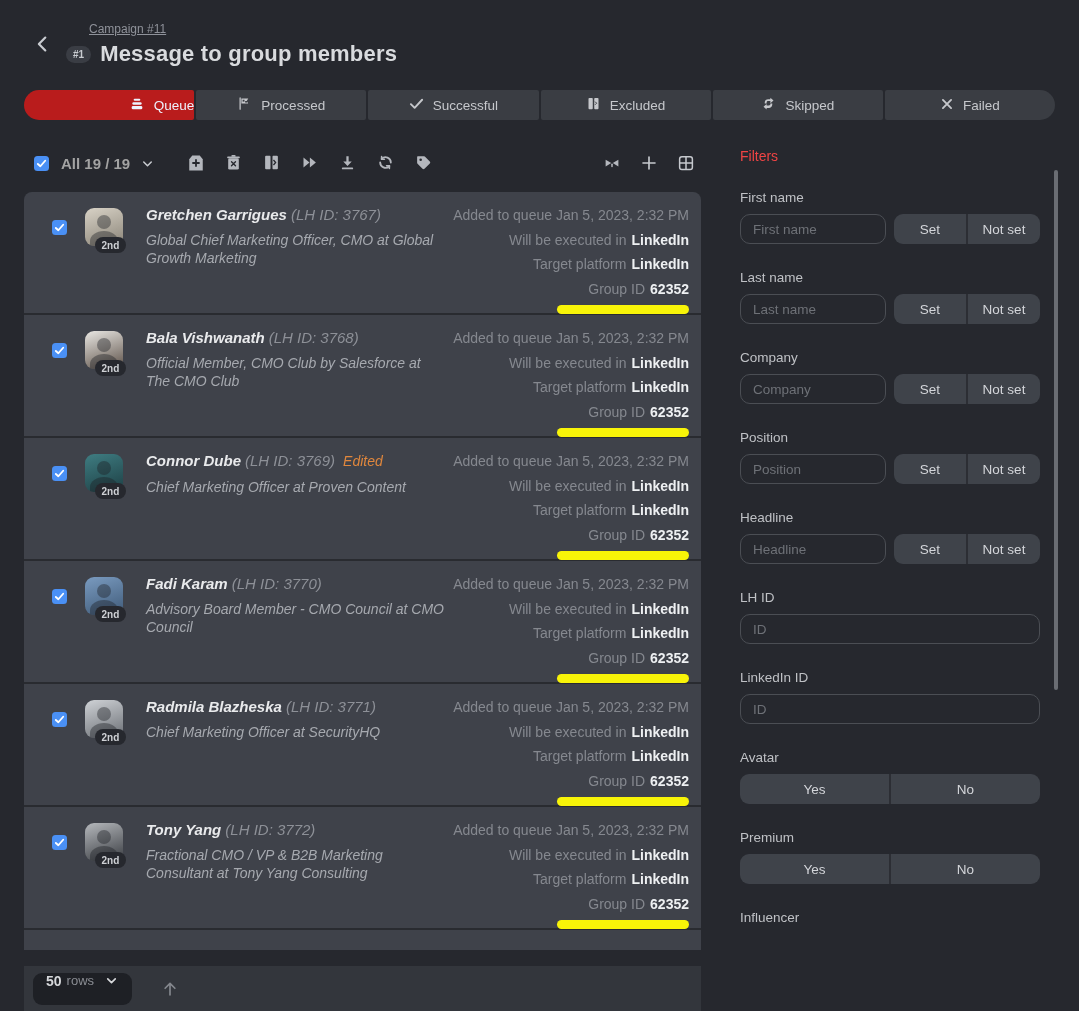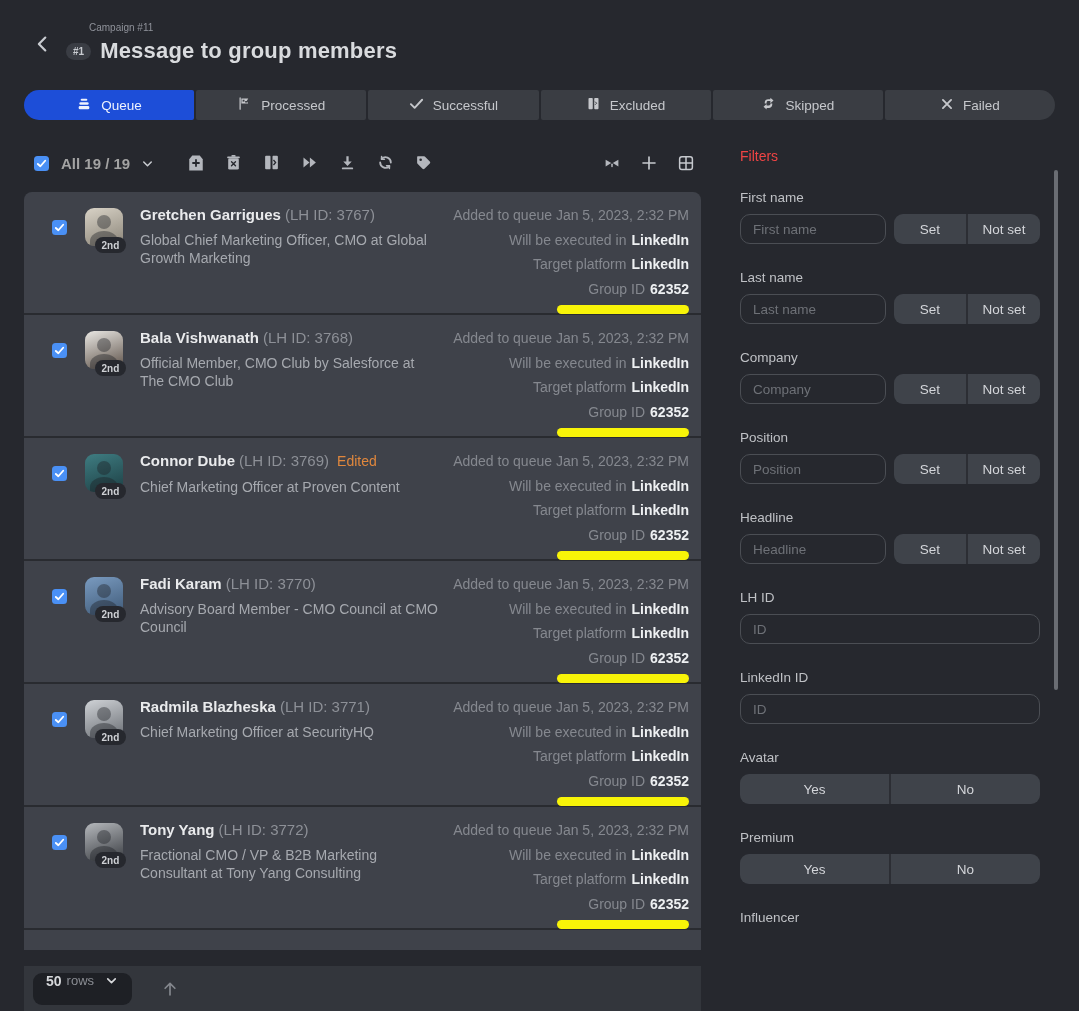--- a/index.html
+++ b/index.html
@@ -6,32 +6,32 @@
   html,body { width:1079px; height:1011px; }
   body {
     position:relative; overflow:hidden;
     background:#26282e;
     font-family:"Liberation Sans", sans-serif;
     -webkit-font-smoothing:antialiased;
   }
   
   .back-btn { position:absolute; left:32px; top:33px; width:22px; height:22px; cursor:pointer; }
   .hdr { position:absolute; left:66px; top:22px; }
-  .campaign { margin-left:23px; font-size:10px; color:#8f929a; }
+  .campaign { margin-left:23px; font-size:12px; color:#8f929a;text-decoration:underline; }
   .title-line { display:flex; align-items:center; gap:9px; margin-top:5px; }
   .num-badge { background:#3a3d44; color:#c9ccd1; font-size:10px; font-weight:bold;
                padding:3px 7px; border-radius:9px; }
   .page-title { color:#d9dbde; font-size:22px; font-weight:bold; letter-spacing:.2px; }
   
   .tabs { position:absolute; top:90px; left:24px; width:1031px; height:30px; display:flex; gap:2px; }
   .tab { flex:1; display:flex; align-items:center; justify-content:center; gap:9px;
          background:#3a3d43; color:#c6c8cc; font-size:13.5px; border-radius:2px; cursor:pointer; }
   .tab:first-child { border-radius:15px 2px 2px 15px; }
   .tab:last-child  { border-radius:2px 15px 15px 2px; }
-  .tab.active { background:#1d4ed8; color:#eef2fd; }
+  .tab.active { background:#b91c1c; color:#eef2fd;justify-content:flex-end; }
   .tab svg { flex:none; }
   
   .toolbar { position:absolute; top:148px; left:24px; width:677px; height:30px;
              display:flex; align-items:center; }
   .cbx { width:15px; height:15px; background:#4a90f5; border-radius:3.5px;
          display:flex; align-items:center; justify-content:center; cursor:pointer; flex:none; }
   .toolbar .cbx { margin-left:10px; }
   .sel-label { margin-left:12px; color:#a3a3a3; font-size:15px; font-weight:bold; }
   .sel-chev { margin-left:10px; cursor:pointer; display:flex; }
   .tool-icons { display:flex; align-items:center; gap:20px; margin-left:32px; }
@@ -45,21 +45,21 @@
   .row .cbx { position:absolute; left:28px; top:28px; }
   .avatar-wrap { position:absolute; left:61px; top:16px; width:38px; height:38px; cursor:pointer;text-align:right; }
   .avatar-img { width:38px; height:38px; border-radius:9px; position:relative; overflow:hidden;
                 background:linear-gradient(160deg,#9a9da4,#5a5d64); }
   .avatar-img::before { content:""; position:absolute; left:12px; top:7px; width:14px; height:14px;
                 border-radius:50%; background:rgba(28,30,36,.40); }
   .avatar-img::after { content:""; position:absolute; left:5px; top:23px; width:28px; height:20px;
                 border-radius:50% 50% 0 0; background:rgba(28,30,36,.40); }
   .degree { position:absolute; left:10px; bottom:-7px; background:#26282e; color:#cfd1d5;
             font-size:10px; font-weight:bold; padding:2.5px 6.5px; border-radius:8px; z-index:2; }
-  .row-main { position:absolute; left:116px; top:13px; width:310px; }
+  .row-main { position:absolute; left:122px; top:13px; width:310px;font-style:italic; }
   .name-line { font-size:15px; line-height:19px; }
   .p-name { color:#e9eaec; font-weight:bold; cursor:pointer; }
   .p-lhid { color:#8d9097; margin-left:4px; }
   .p-edited { color:#e0873d; margin-left:8px; font-size:14px; }
   .p-desc { color:#a6a9af; font-size:14px; line-height:18px; margin-top:7px; max-width:300px; }
   .row-meta { position:absolute; right:12px; top:15px; text-align:right;
               font-size:14px; color:#85888f; }
   .m-line { line-height:17px; margin-bottom:7.5px; white-space:nowrap; }
   .m-strong { color:#eef0f2; font-weight:bold; margin-left:5px; }
   .ybar { width:132px; height:9px; background:#f8f408; border-radius:5px;

